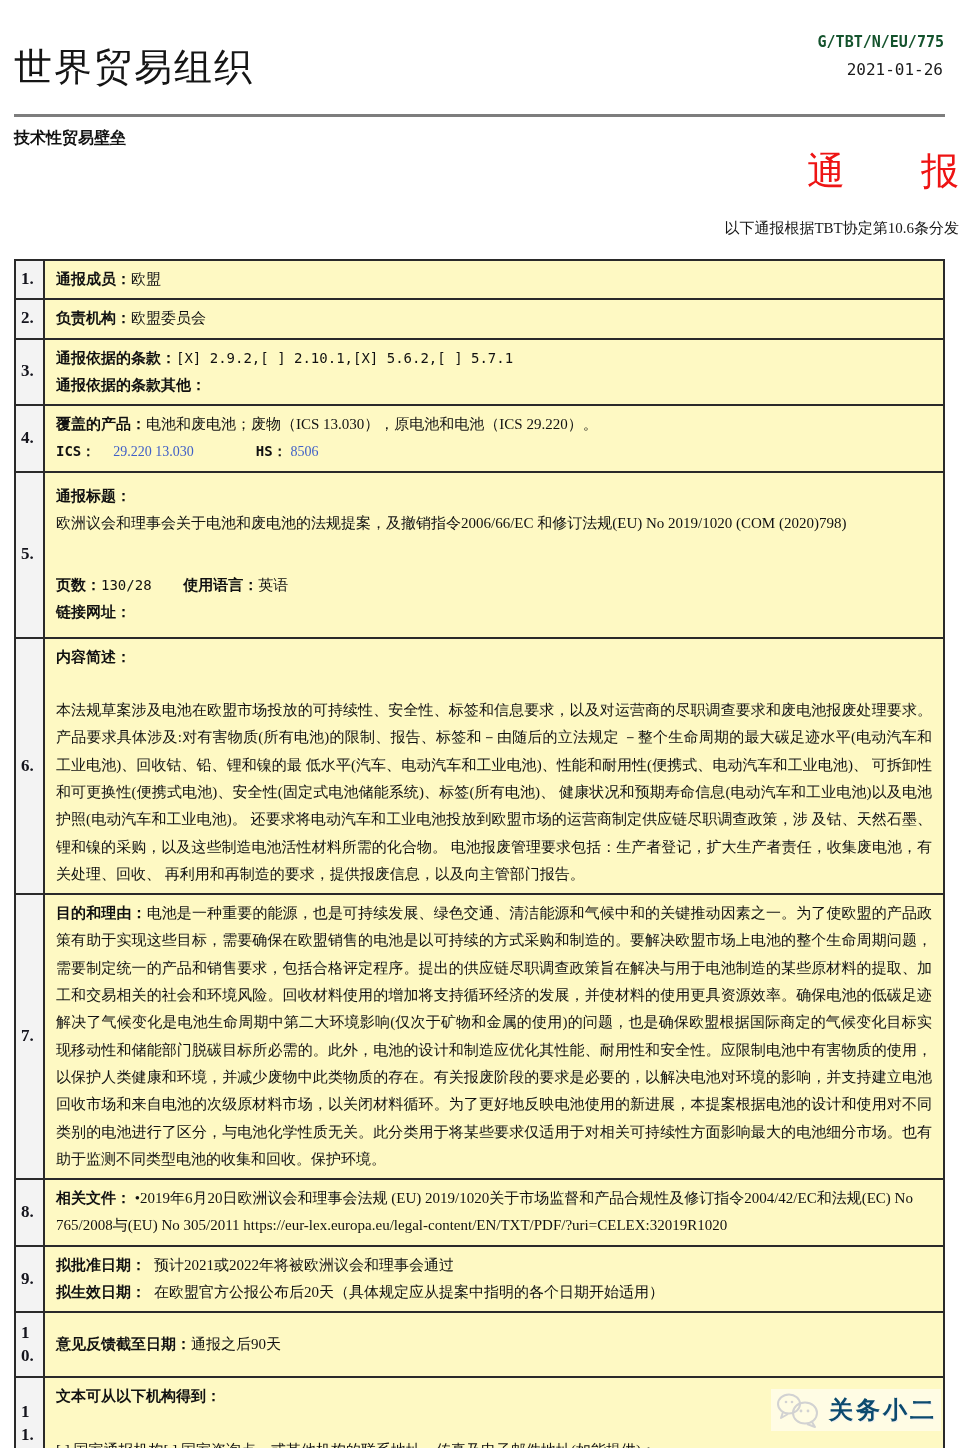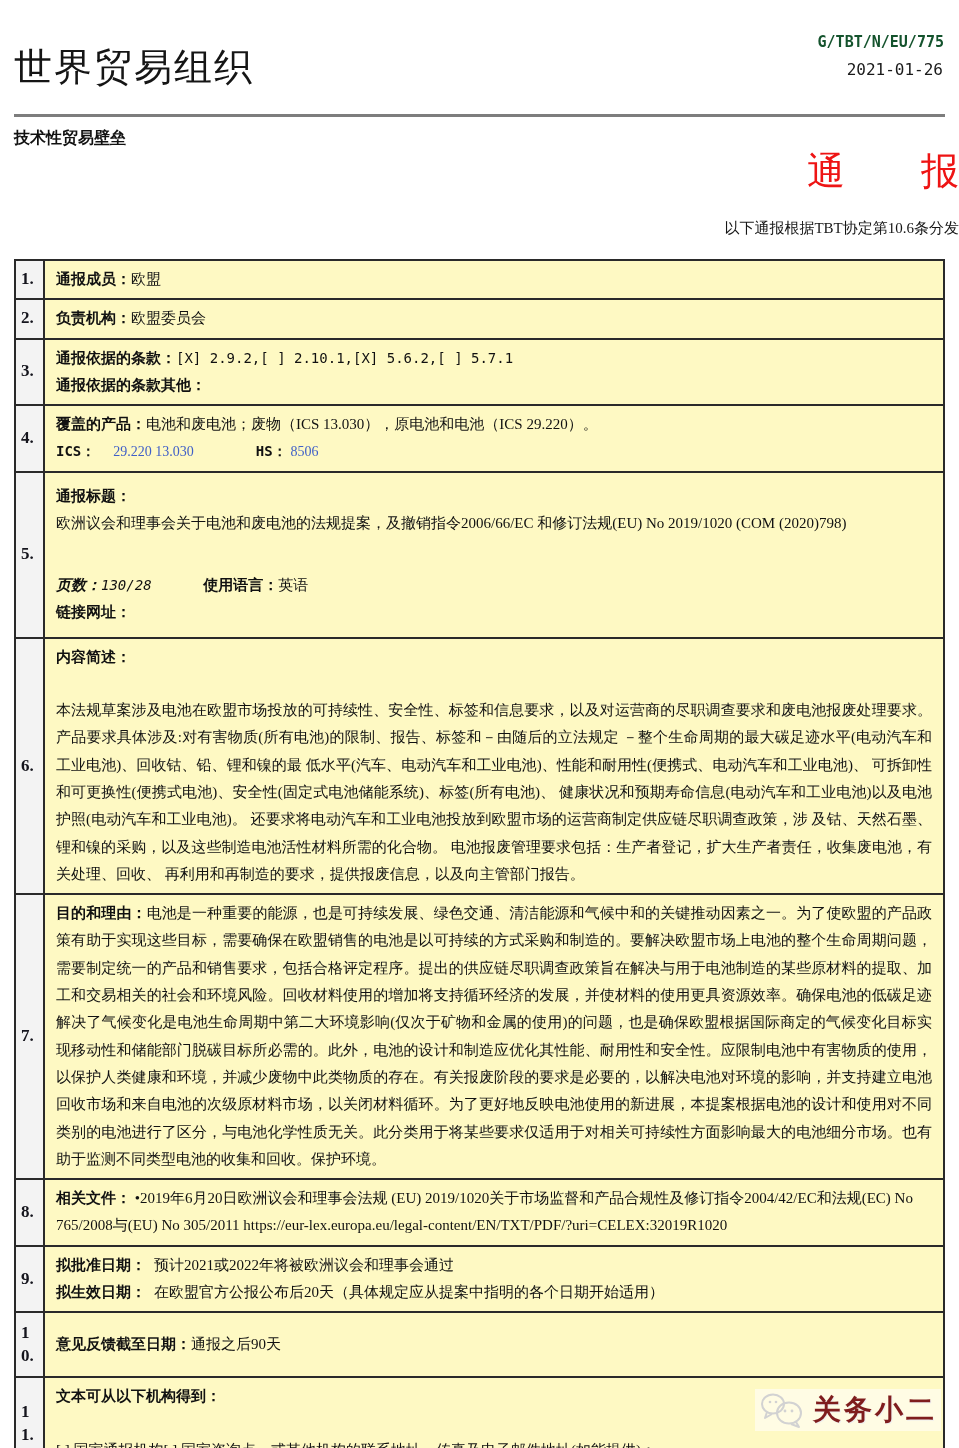--- a/index.html
+++ b/index.html
@@ -70,26 +70,26 @@
     line-height: 1.82;
   }
   .lbl { font-weight: bold; }
   .mono { font-family: "DejaVu Sans Mono", monospace; font-size: 14px; }
   .code-link { color: #3f5fc8; font-family: Liberation Serif, serif; font-size: 14px; text-decoration: none; }
   .ics-codes { margin-left: 18px; }
   .hs-group { margin-left: 62px; }
   .justify { text-align: justify; }
   .gap-line { height: 26px; }
   .gap-line-lg { height: 34px; }
-  .pages-group { margin-right: 48px; font-style: italic; }
+  .pages-group { margin-right: 28px; }
   .val-gap { margin-left: 8px; }
   .watermark {
     position: absolute; right: 18px; top: 1389px;
     display: flex; align-items: center; gap: 8px;
-    color: #7f1d1d; font-size: 28px; font-weight: bold;
+    color: #0c4a6e; font-size: 24px; font-weight: bold;
     letter-spacing: 3px;
     text-shadow: 1px 1px 0 #efefef;
     background: rgba(255,255,255,0.55);
     padding: 2px 4px;
   }
   .watermark svg { display: block; }
   
   tr.h1  { height: 39px; }
   tr.h2  { height: 38px; }
   tr.h3  { height: 58px; }

